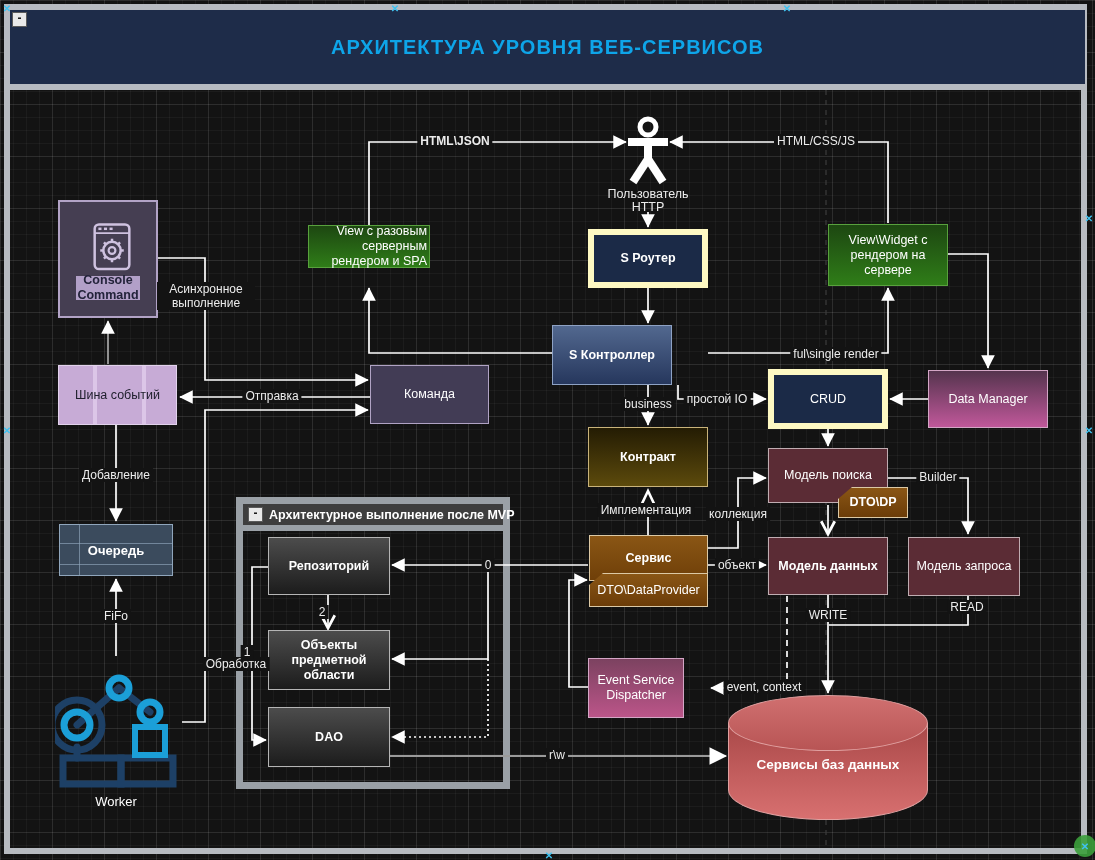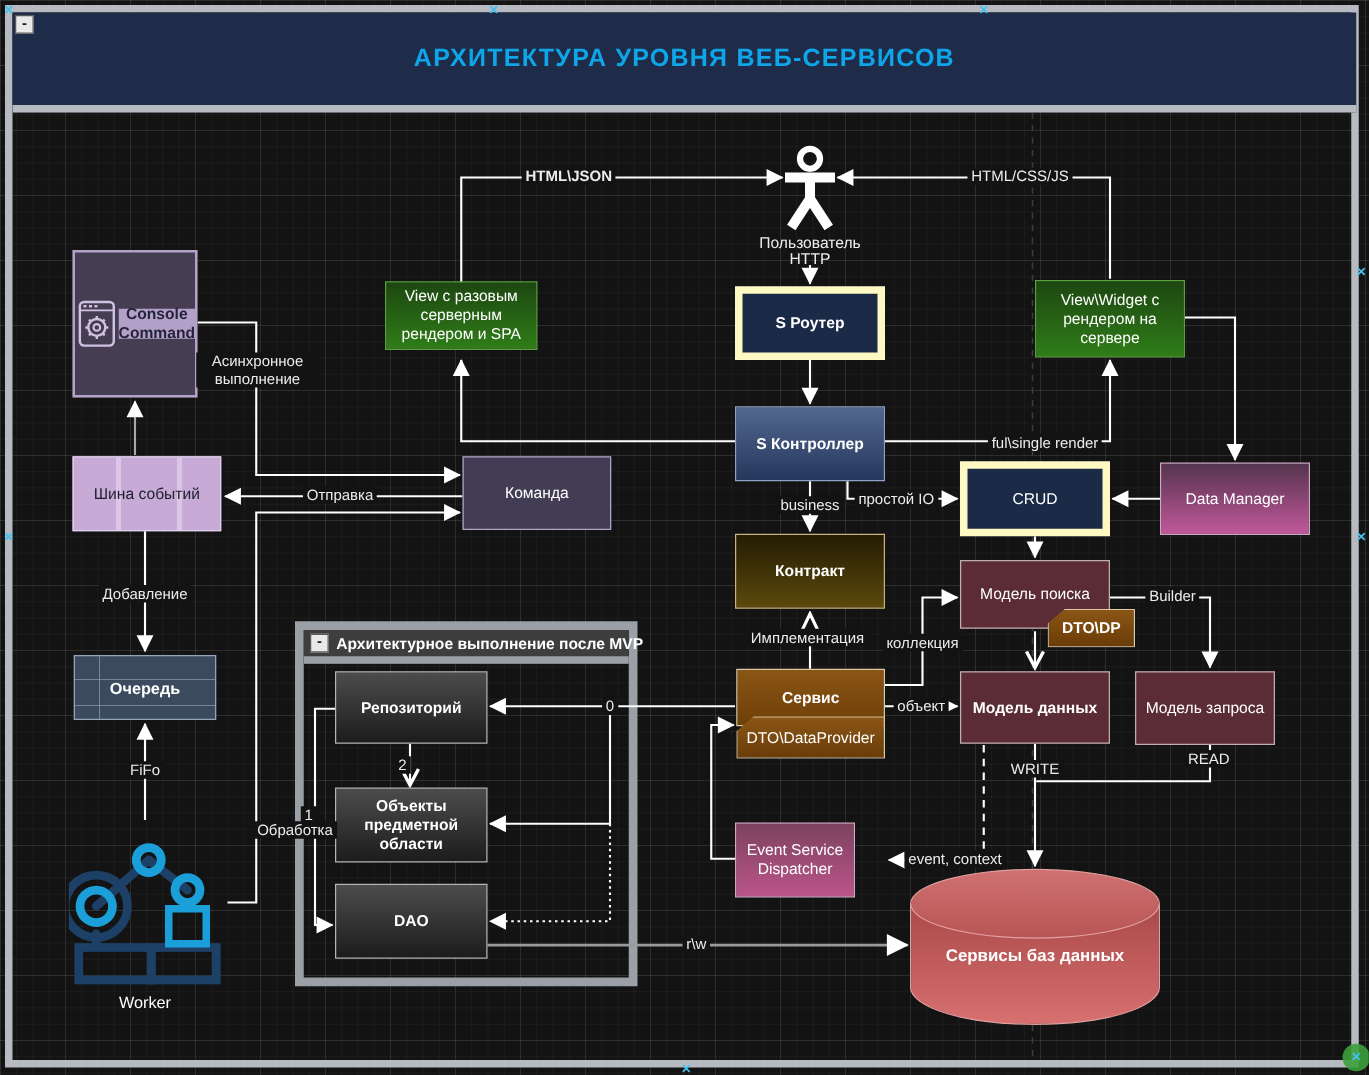--- a/index.html
+++ b/index.html
@@ -38,21 +38,21 @@
   .pink{background:linear-gradient(180deg,#55344e,#c0589a);border:1px solid #d4a6c6;}
   .pink2{background:linear-gradient(180deg,#7c4260,#bb5589);border:1px solid #d4a6c6;}
   .gray-grad{background:linear-gradient(180deg,#4c4c4c,#1c1c1c);border:1px solid #b5b5b5;font-weight:bold;}
   .lavender{background:#c7abd6;border:1px solid #e2d2ec;color:#20202e;
     background-image:linear-gradient(90deg,transparent 34px,#dcc6e8 34px,#dcc6e8 38px,transparent 38px),
                      linear-gradient(270deg,transparent 30px,#dcc6e8 30px,#dcc6e8 34px,transparent 34px);}
   .slate{background:#3b4b5d;border:1px solid #90a6bc;
     background-image:linear-gradient(90deg,transparent 19px,rgba(144,166,188,.65) 19px,rgba(144,166,188,.65) 20px,transparent 20px),
       linear-gradient(180deg,transparent 18px,rgba(144,166,188,.65) 18px,rgba(144,166,188,.65) 19px,transparent 19px),
       linear-gradient(180deg,transparent 39px,rgba(144,166,188,.65) 39px,rgba(144,166,188,.65) 40px,transparent 40px);}
-  .console{background:#453e52;border:2px solid #b2a3c6;flex-direction:row;justify-content:flex-end;padding:0;}
+  .console{background:#453e52;border:2px solid #b2a3c6;flex-direction:column;justify-content:flex-end;padding:16px;}
   .console .strip{width:100%;height:24px;background:#b2a0c8;color:#23233a;font-weight:bold;
     display:flex;align-items:center;justify-content:center;font-size:12.5px;}
   .mvp{position:absolute;left:236px;top:497px;width:274px;height:292px;border:7px solid #9aa0a6;
     box-sizing:border-box;z-index:0;}
   .mvp-header{height:21px;background:#3e3e3e;border-bottom:6px solid #9aa0a6;display:flex;align-items:center;
     gap:6px;padding-left:5px;color:#fff;font-size:12.5px;font-weight:bold;white-space:nowrap;}
   .mvp-header .minus{position:static;flex:0 0 auto;}
   .elabel{position:absolute;transform:translate(-50%,-50%);background:#131313;color:#ececec;
     font-size:12px;padding:0 3px;white-space:nowrap;z-index:3;}
   .elabel.wrap{white-space:normal;text-align:center;line-height:14px;}
@@ -142,31 +142,31 @@
   <line x1="2" y1="26" x2="42" y2="26" stroke="#fff" stroke-width="8"></line>
   <line x1="22" y1="26" x2="22" y2="45" stroke="#fff" stroke-width="8"></line>
   <line x1="22" y1="43" x2="7" y2="66" stroke="#fff" stroke-width="8"></line>
   <line x1="22" y1="43" x2="37" y2="66" stroke="#fff" stroke-width="8"></line>
 </svg>
 <div class="actor-lbl">
   <div>Пользователь</div>
   <div>HTTP</div>
 </div>
 
-<div class="node green" style="left:308px;top:225px;width:122px;height:55px;">
+<div class="node green" style="left:308px;top:225px;width:122px;height:43px;text-align:right;">
   <span>View с разовым серверным рендером и SPA</span>
   </div>
 <div class="node green" style="left:828px;top:224px;width:120px;height:62px;">
   <span>View\Widget с рендером на сервере</span>
   </div>
 
 <div class="node navy bold" style="left:588px;top:229px;width:120px;height:59px;">
   <span>S Роутер</span>
   </div>
-<div class="node navy-grad bold" style="left:588px;top:325px;width:120px;height:60px;">
+<div class="node navy-grad bold" style="left:552px;top:325px;width:120px;height:60px;">
   <span>S Контроллер</span>
   </div>
 <div class="node gold bold" style="left:588px;top:427px;width:120px;height:60px;">
   <span>Контракт</span>
   </div>
 <div class="node brown bold" style="left:589px;top:535px;width:119px;height:46px;">
   <span>Сервис</span>
   </div>
 <div class="node brown-badge" style="left:589px;top:573px;width:119px;height:34px;z-index:2;">
   <span>DTO\DataProvider</span>

